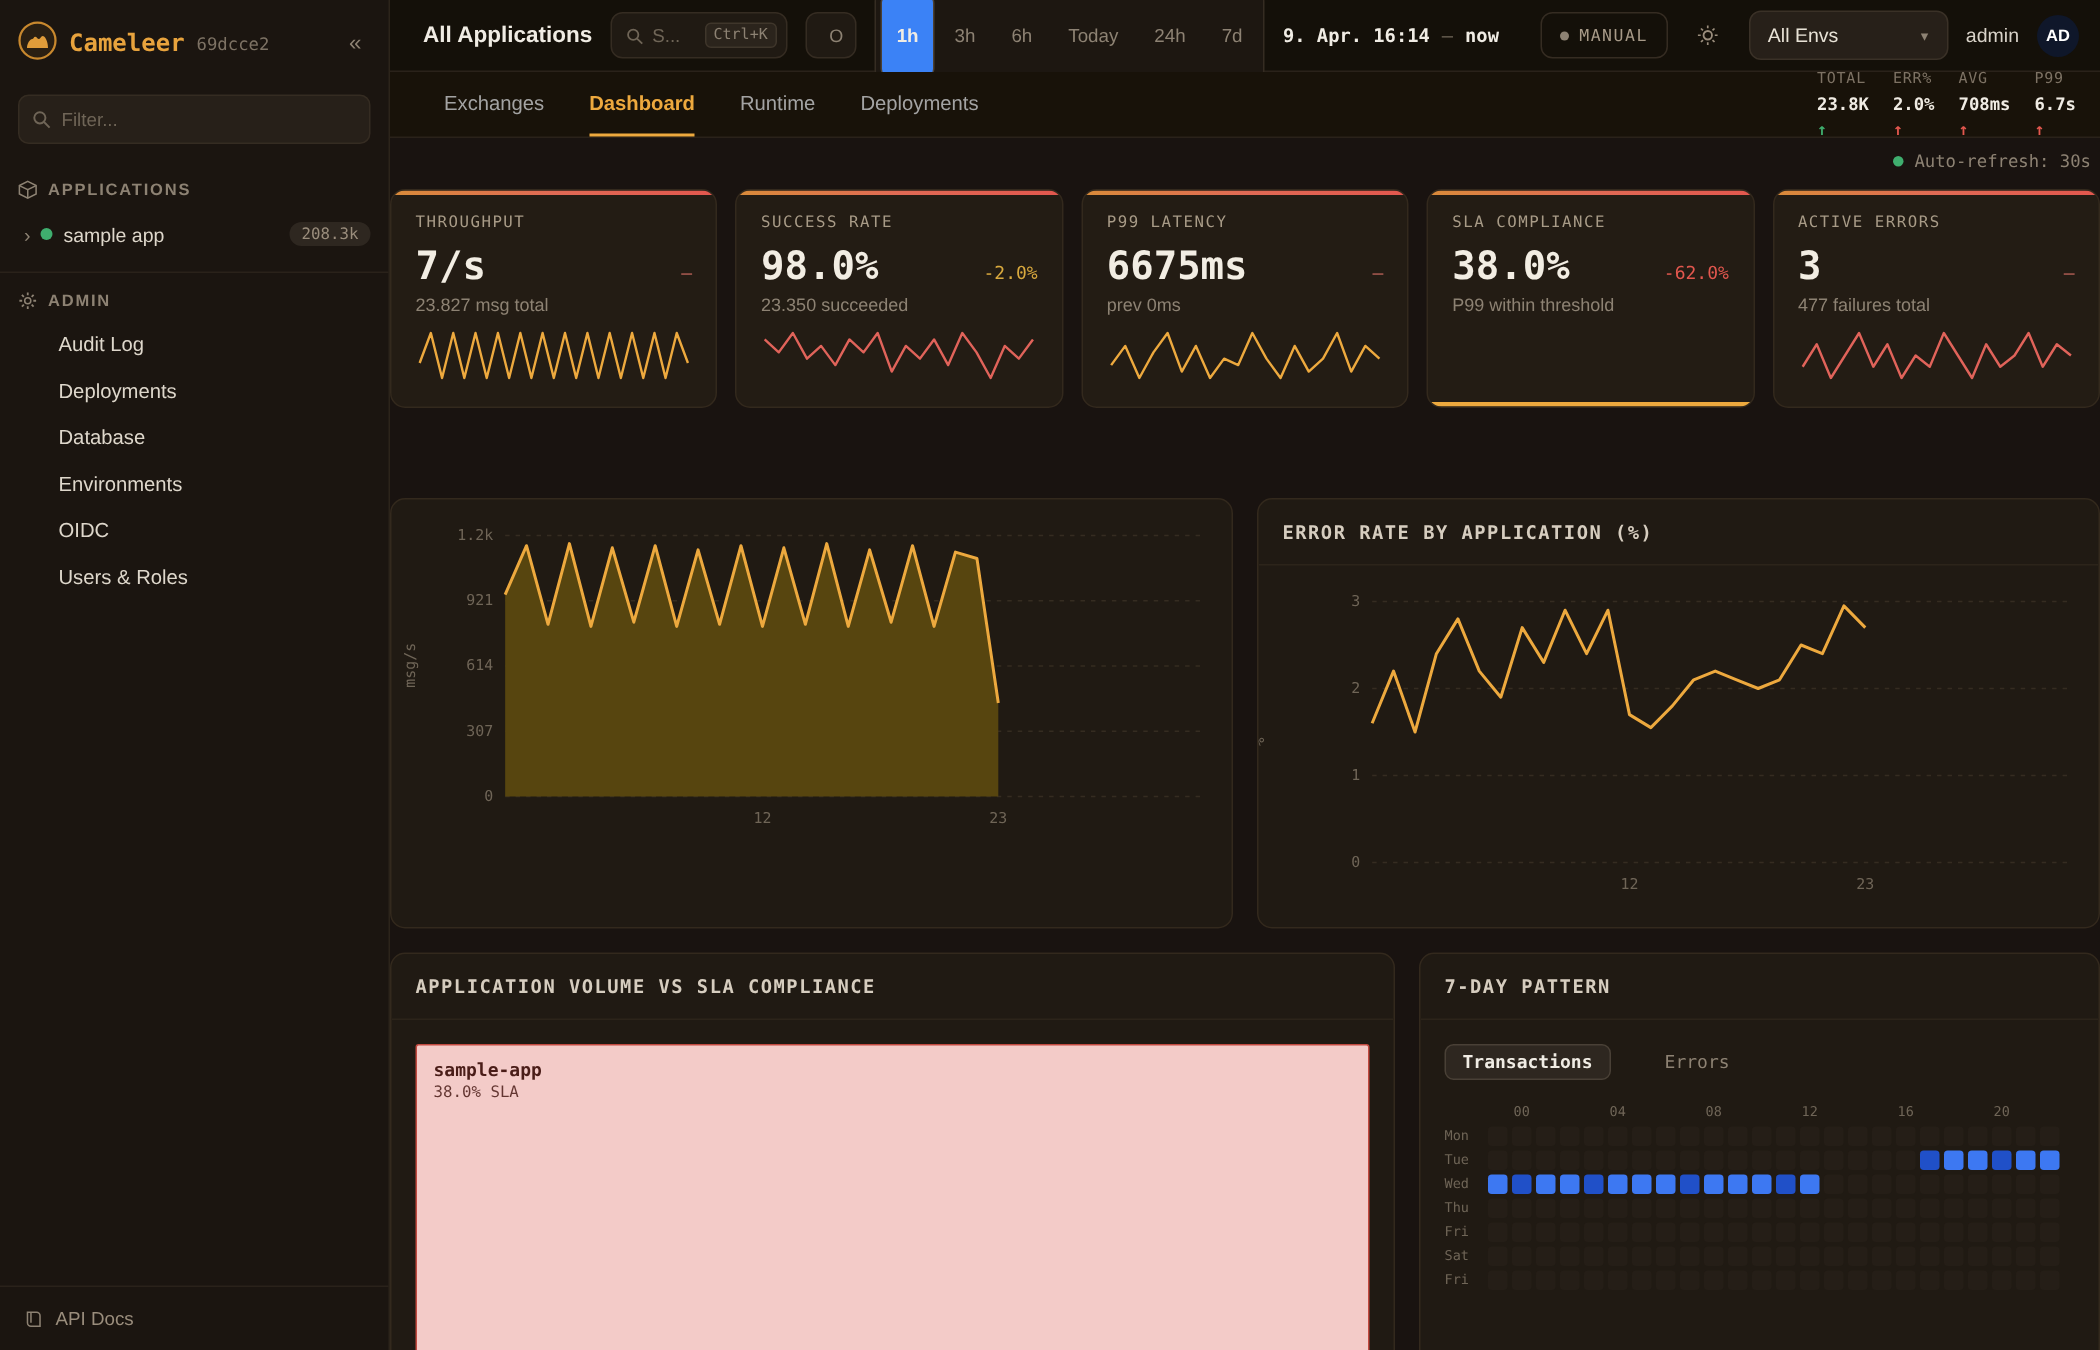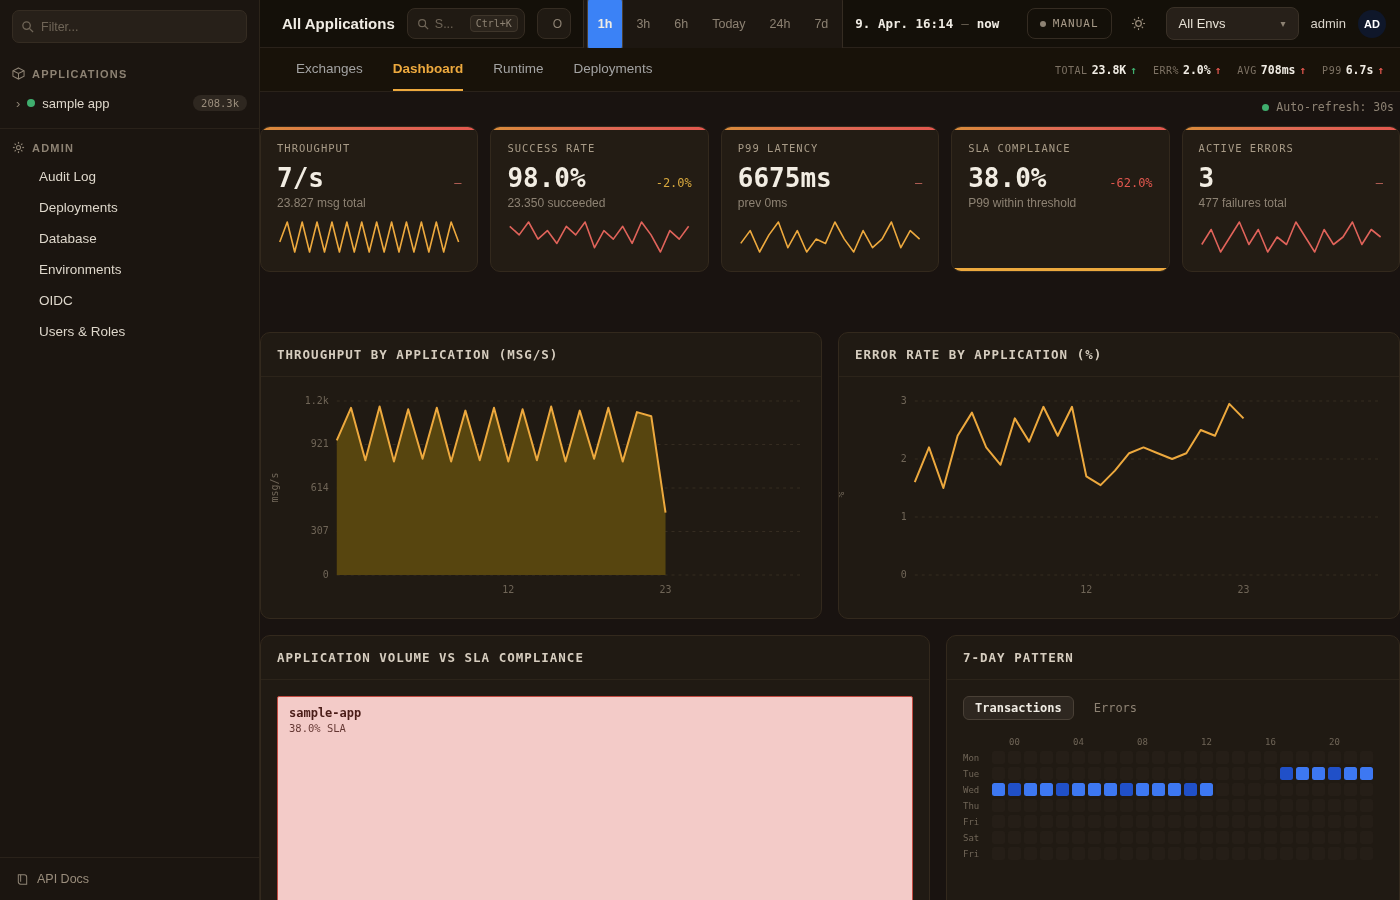--- a/index.html
+++ b/index.html
@@ -70,21 +70,21 @@
     font-size:11px; display:flex; align-items:center; justify-content:center; cursor:pointer; }
 
   
   .tabbar { height:44px; min-height:44px; border-bottom:1px solid #2a221a; display:flex; align-items:stretch;
     gap:30px; padding:0 16px 0 36px; background:#181209; }
   .tab { display:flex; align-items:center; color:#a3a3a3; font-size:13.5px; cursor:pointer;
     border-bottom:2px solid transparent; }
   .tab.active { color:#eda93e; font-weight:bold; border-bottom-color:#eda93e; }
   .tb-stats { margin-left:auto; display:flex; align-items:center; gap:16px;
     font-family:"DejaVu Sans Mono",monospace; }
-  .stat { display:flex; align-items:baseline; gap:4px; white-space:nowrap; }
+  .stat { display:flex; align-items:baseline; gap:4px; white-space:nowrap;flex-direction:column; }
   .stat-label { color:#7d7264; font-size:10px; letter-spacing:0.5px; }
   .stat-value { color:#f0ece4; font-size:11.5px; font-weight:bold; }
   .stat-arrow { font-size:11px; font-weight:bold; }
 
   
   .content { position:relative; height:808px; overflow-y:auto; overflow-x:hidden;
     scrollbar-width:thin; scrollbar-color:#39301f transparent; }
   .content::-webkit-scrollbar { width:7px; }
   .content::-webkit-scrollbar-thumb { background:#39301f; border-radius:4px; }
   .content::-webkit-scrollbar-track { background:transparent; }
@@ -120,37 +120,50 @@
 
   .bottom-row { display:grid; grid-template-columns:670px 1fr; gap:16px; margin-top:16px; padding-bottom:20px; }
   .bottom-card { background:#201a13; border:1px solid #33291d; border-radius:10px; height:560px; overflow:hidden; }
   .treemap-body { padding:16px; height:calc(100% - 46px); }
   .treemap-rect { width:100%; height:440px; border:1.5px solid #c24a40; background:#f3cbc8;
     border-radius:2px; padding:9px 11px; cursor:pointer; }
   .tm-name { font-family:"DejaVu Sans Mono",monospace; font-weight:bold; font-size:12px; }
   .tm-sla { font-family:"DejaVu Sans Mono",monospace; font-size:10.5px; margin-top:2px; opacity:0.85; }
 
   .hm-body { padding:16px; }
-  .hm-tabs { display:flex; gap:8px; margin-bottom:16px; }
+  .hm-tabs { display:flex; gap:24px; margin-bottom:16px; }
   .hm-tab { font-family:"DejaVu Sans Mono",monospace; font-size:12px; padding:5px 12px; border-radius:6px;
     color:#8d8273; cursor:pointer; }
   .hm-tab.active { background:#2e2720; border:1px solid #494036; color:#f0ece4; font-weight:bold; padding:4px 11px; }
   .hm-grid { display:grid; grid-template-columns:26px repeat(24,13px); gap:3px; align-items:center; }
   .hm-hour { font-family:"DejaVu Sans Mono",monospace; font-size:9px; color:#6f6557; height:12px;
     line-height:12px; text-align:center; }
   .hm-day { font-family:"DejaVu Sans Mono",monospace; font-size:9px; color:#6f6557; text-align:left;
     padding-right:4px; }
   .hm-cell { width:13px; height:13px; border-radius:2.5px; }
 </style>
 </head>
 <body>
 
 <div class="app">
 
   <aside class="sidebar">
+    <div class="sb-head">
+      <div class="logo">
+        <span>
+          <svg width="26" height="26" viewBox="0 0 26 26">
+              <circle cx="13" cy="13" r="12" fill="#2a1f12" stroke="#c8882e" stroke-width="1.5"></circle>
+              <path d="M6 18c0-3 2-6 3.5-6 .8 0 1-1.5 2-1.5S13 12 14 12s1.2-2 2.5-2 3.5 3 3.5 8z" fill="#e09c3a"></path>
+            </svg>
+        </span>
+        <span class="logo-text">Cameleer</span>
+        <span class="logo-ver">69dcce2</span>
+      </div>
+      <span class="collapse">«</span>
+    </div>
 
     <div class="filter-wrap">
       <svg viewBox="0 0 14 14" width="13" height="13">
           <circle cx="6" cy="6" r="4" fill="none" stroke="#6f6557" stroke-width="1.4"></circle>
           <line x1="9" y1="9" x2="13" y2="13" stroke="#6f6557" stroke-width="1.4"></line>
         </svg>
       <input class="filter" placeholder="Filter..." style="">
     </div>
 
     <div class="sec-head">
@@ -363,21 +376,20 @@
           </div>
           <div class="kpi-sub">477 failures total</div>
           <svg class="kpi-spark" viewBox="0 0 200 36" preserveAspectRatio="none">
               <polyline points="3.0,25.5 13.2,10.5 23.4,33.0 33.6,18.0 43.8,3.0 54.1,25.5 64.3,10.5 74.5,33.0 84.7,18.0 94.9,25.5 105.1,3.0 115.3,18.0 125.5,33.0 135.7,10.5 145.9,25.5 156.2,18.0 166.4,3.0 176.6,25.5 186.8,10.5 197.0,18.0" fill="none" stroke="#e0635a" stroke-width="1.6" vector-effect="non-scaling-stroke" stroke-linejoin="round"></polyline>
             </svg>
         </div>
       </div>
 
       <div class="charts-row">
         <div class="chart-card">
-          <div class="card-head"><span class="card-title">THROUGHPUT BY APPLICATION (MSG/S)</span></div>
           <div class="chart-body">
             <span class="y-label">msg/s</span>
             <svg class="chart-svg" id="chart-throughput" preserveAspectRatio="none" viewBox="0 0 538 214">
                 <line x1="64" y1="188.0" x2="530" y2="188.0" stroke="#352c21" stroke-dasharray="3 4" stroke-width="1"></line>
                 <text x="56" y="191.0" text-anchor="end" class="tick">0</text>
                 <line x1="64" y1="144.5" x2="530" y2="144.5" stroke="#352c21" stroke-dasharray="3 4" stroke-width="1"></line>
                 <text x="56" y="147.5" text-anchor="end" class="tick">307</text>
                 <line x1="64" y1="101.0" x2="530" y2="101.0" stroke="#352c21" stroke-dasharray="3 4" stroke-width="1"></line>
                 <text x="56" y="104.0" text-anchor="end" class="tick">614</text>
                 <line x1="64" y1="57.5" x2="530" y2="57.5" stroke="#352c21" stroke-dasharray="3 4" stroke-width="1"></line>

